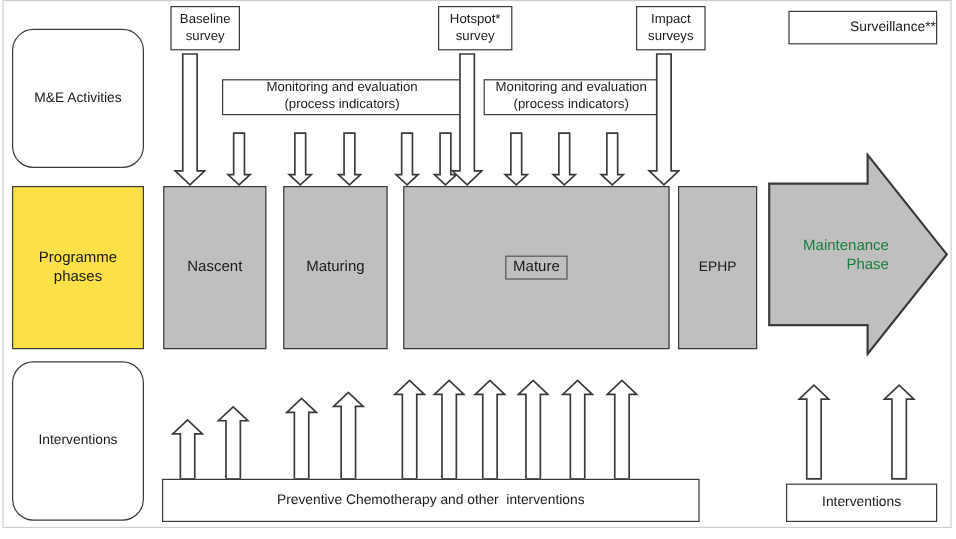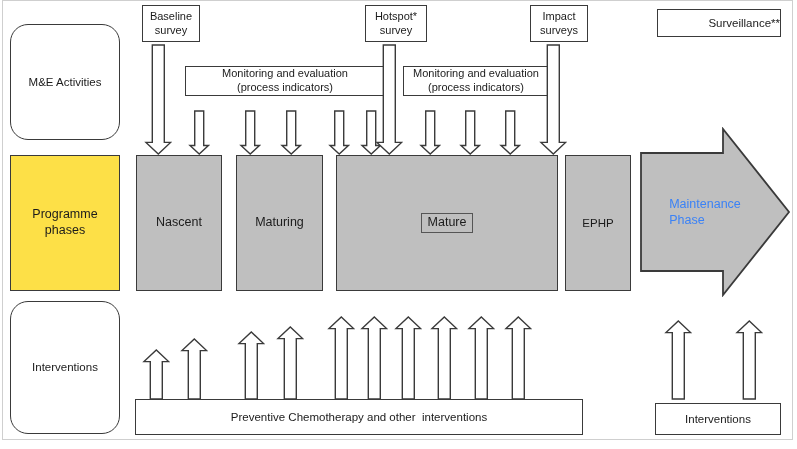--- a/index.html
+++ b/index.html
@@ -66,23 +66,23 @@
   }
   .block-arrow .txt {
     position: absolute;
     left: 14px;
     top: 0;
     width: 104px;
     height: 100%;
     display: flex;
     align-items: center;
     justify-content: center;
-    text-align: left;
+    text-align: right;
     font-size: 12.5px;
-    color: #3b82f6;
+    color: #15803d;
     line-height: 1.3;
     pointer-events: none;
   }
 </style>
 </head>
 <body>
 
 <div id="canvas">
 
   <div class="frame"></div>

